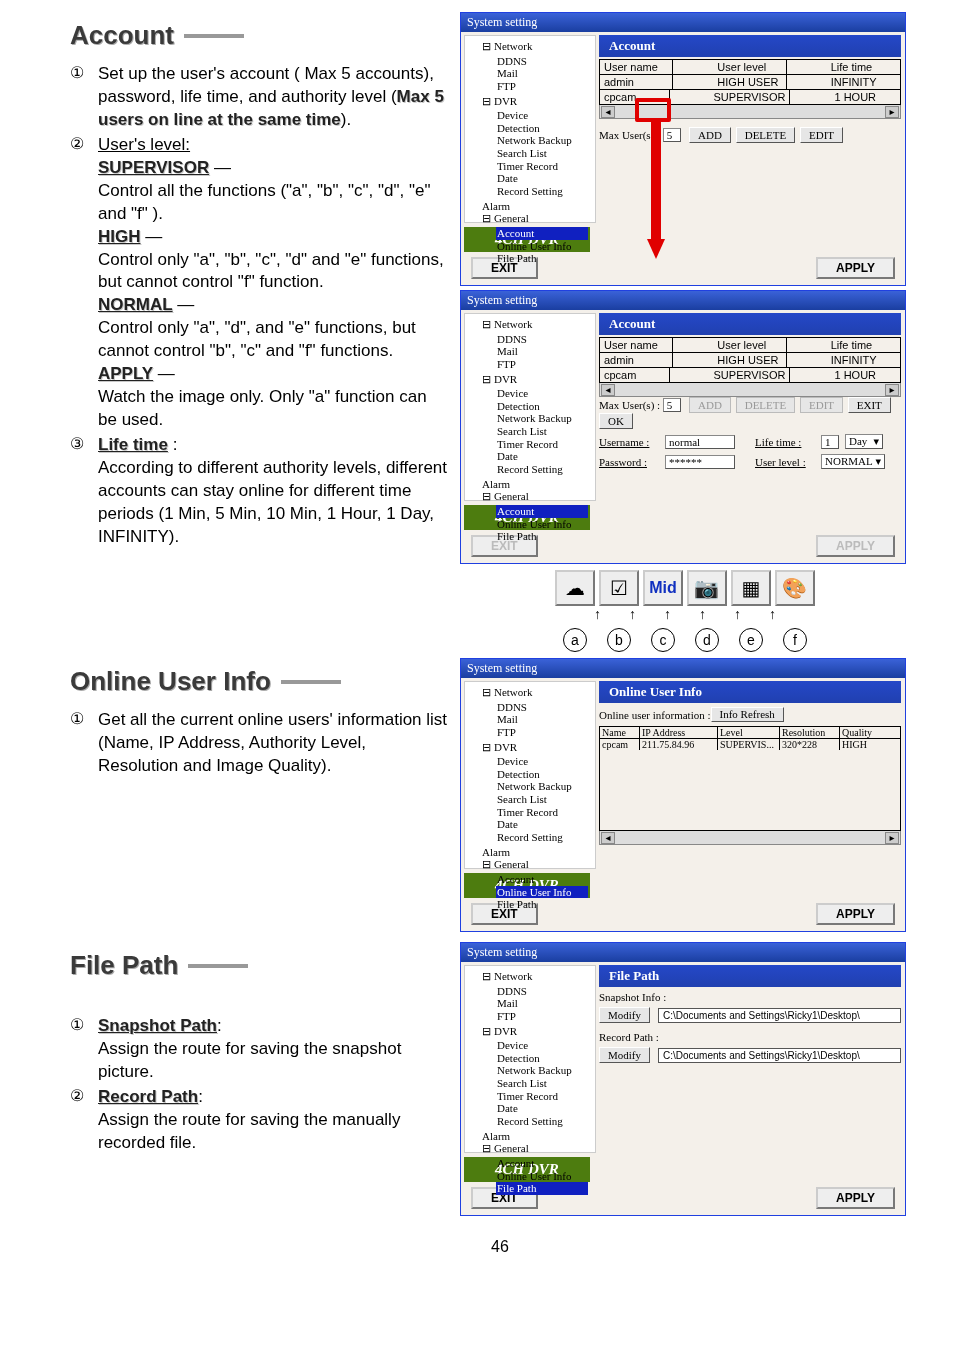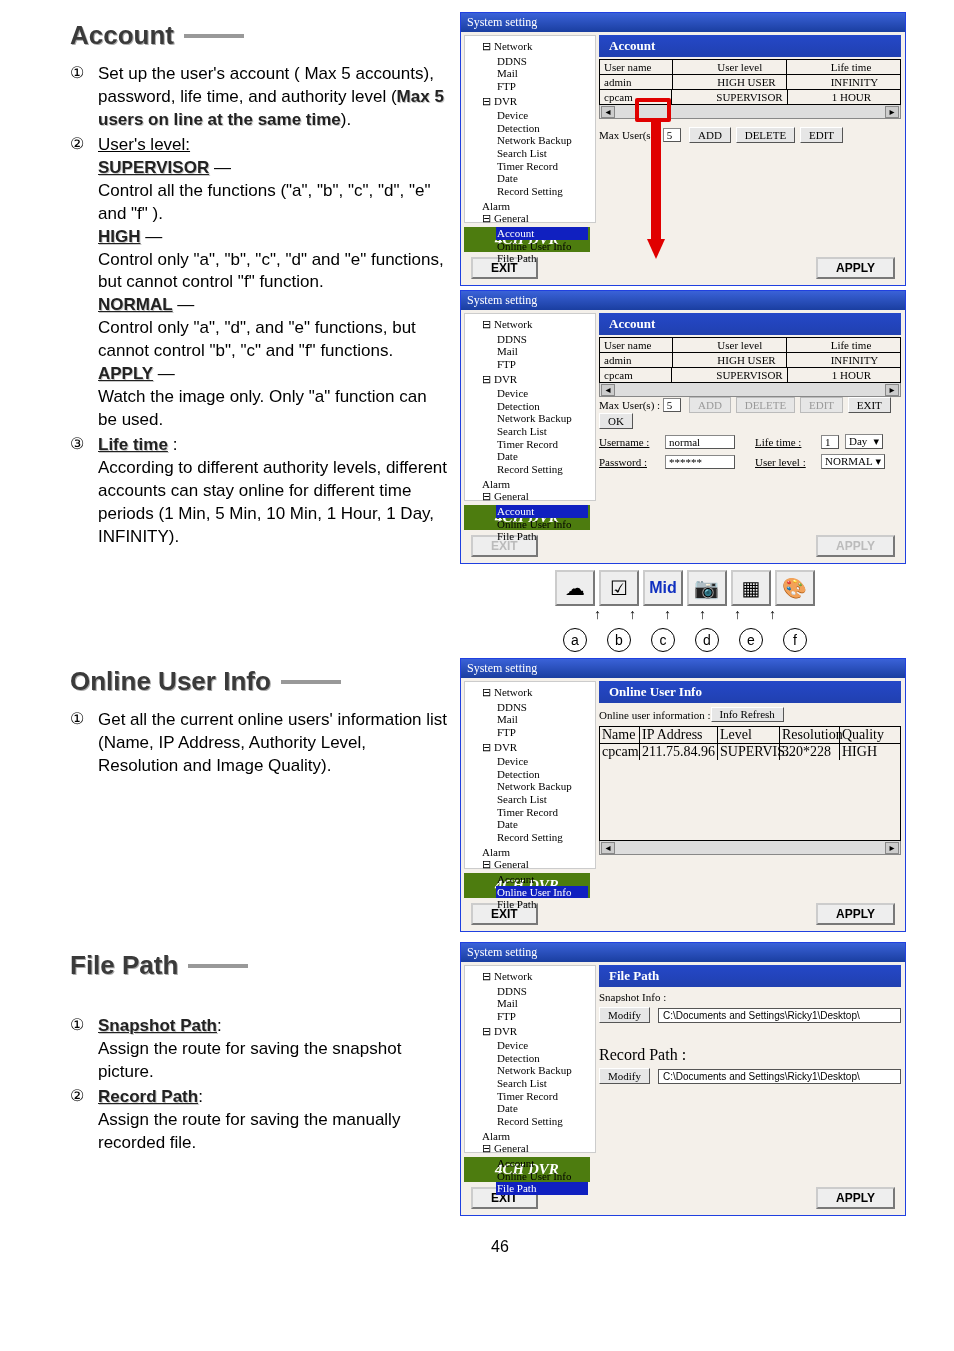--- a/index.html
+++ b/index.html
@@ -75,21 +75,21 @@
     font-weight: bold;
     padding: 3px 10px;
     margin: 3px 0 2px 0;
     font-family: "Times New Roman", serif;
     font-size: 13px;
   }
   .grid-head {
     display: grid;
     grid-template-columns: 1fr 1fr 1fr;
     border: 1px solid #000;
-    font-family: Liberation Serif, serif;
+    font-family: Liberation Sans, sans-serif;
     font-size: 11px;
     gap: 40px;
   }
   .grid-head > div { padding: 1px 4px; border-right: 1px solid #000; }
   .grid-head > div:last-child { border-right: none; }
   .hscroll {
     height: 14px;
     background: #ddd;
     border: 1px solid #888;
     border-top: none;
@@ -166,21 +166,21 @@
     font-size: 14px; margin-top: -4px;
   }
   .circle-letter { width: 24px; height: 24px; border: 1px solid #000; border-radius: 50%; display: inline-flex; align-items: center; justify-content: center; font-size: 14px; }
   .circles-row { display: flex; gap: 20px; justify-content: center; margin-top: 6px; }
 
   .page-num { text-align: center; font-size: 16px; margin-top: 18px; }
 
   .onlinetable {
     border: 1px solid #000;
     font-family: "Times New Roman", serif;
-    font-size: 14px;
+    font-size: 10px;
   }
   .onlinetable .hdr { display: grid; grid-template-columns: 40px 78px 62px 60px 44px; }
   .onlinetable .hdr > div { border-right: 1px solid #000; padding: 0 2px; }
   .onlinetable .hdr > div:last-child { border-right: none; }
 
   .form-line { display: flex; align-items: center; gap: 6px; margin: 5px 0; font-family: "Times New Roman", serif; font-size: 11px; }
   .form-line label { min-width: 60px; text-decoration: underline; }
   .path-input { border: 1px solid #555; background: #fff; padding: 1px 4px; font-size: 10px; flex: 1; }
 </style>
 </head>
@@ -570,21 +570,21 @@
           </div>
           <div class="logo">4CH DVR</div>
         </div>
         <div class="right-pane">
           <div class="pane-title">File Path</div>
           <div style="font-family:'Times New Roman',serif;font-size:11px;margin:4px 0;">Snapshot Info :</div>
           <div style="display:flex;gap:6px;align-items:center;">
             <span class="btn3d">Modify</span>
             <span class="path-input">C:\Documents and Settings\Ricky1\Desktop\</span>
           </div>
-          <div style="font-family:'Times New Roman',serif;font-size:16px;margin:23px 0 4px;">Record Path :</div>
+          <div style="font-family:'Times New Roman',serif;font-size:11px;margin:8px 0 4px;">Record Path :</div>
           <div style="display:flex;gap:6px;align-items:center;">
             <span class="btn3d">Modify</span>
             <span class="path-input">C:\Documents and Settings\Ricky1\Desktop\</span>
           </div>
         </div>
       </div>
       <div class="dlg-footer">
         <span class="fat-btn">EXIT</span>
         <span class="fat-btn">APPLY</span>
       </div>

